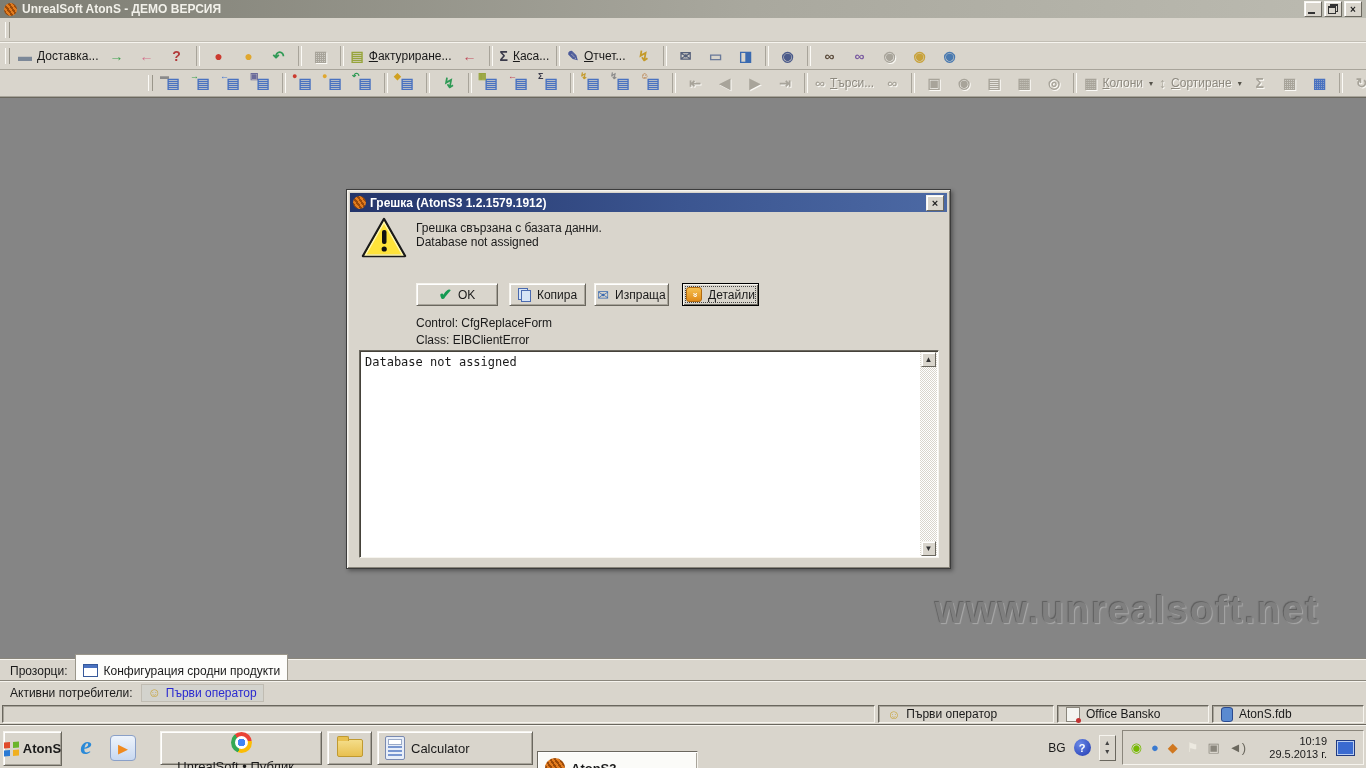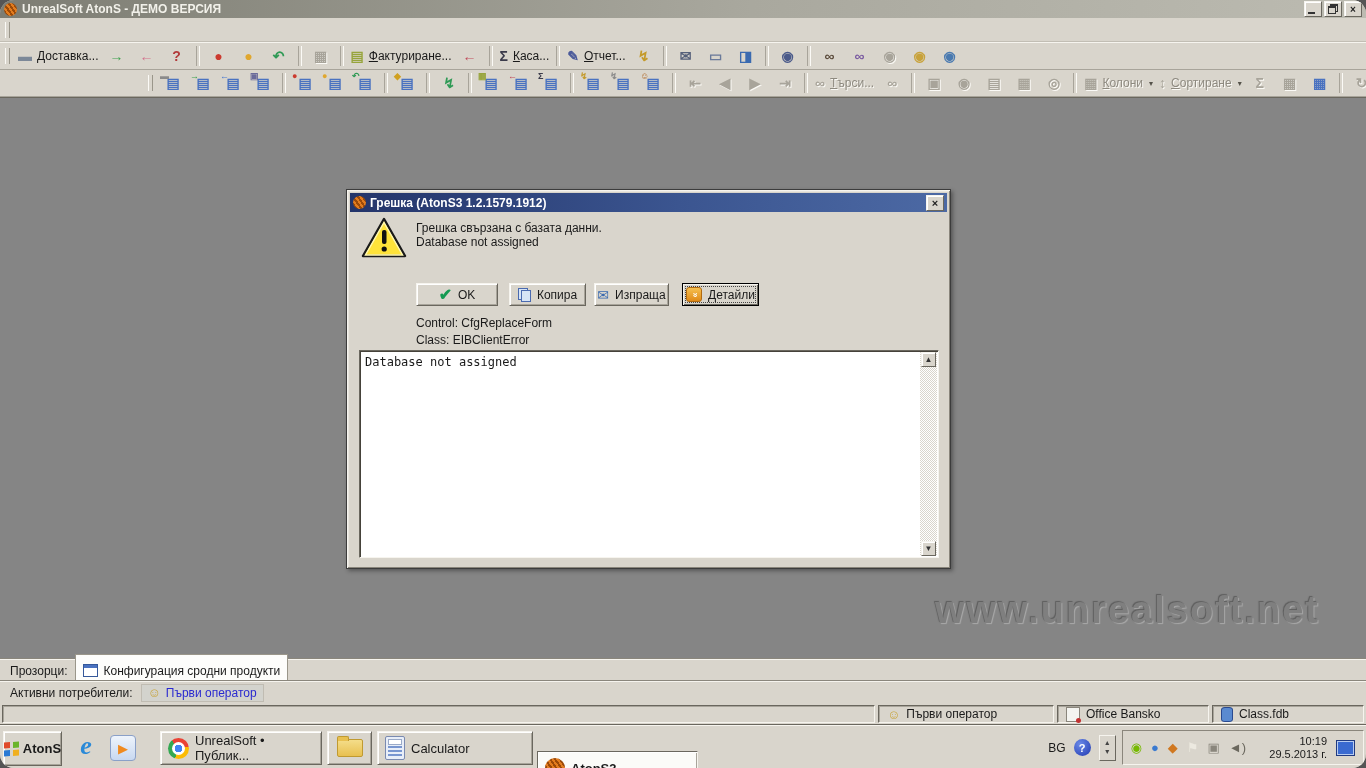--- a/index.html
+++ b/index.html
@@ -1,18 +1,18 @@
 <!DOCTYPE html>
 <html><head>
 <meta charset="utf-8">
 <style>
   html,body{margin:0;padding:0;background:#555;}
   #screen{position:relative;width:1366px;height:768px;overflow:hidden;
     font-family:"Liberation Sans",sans-serif;font-size:12px;color:#1a1a1a;
-    background:#d9d5cc;border-radius:14px;}
+    background:#d9d5cc;}
   
   .bev-out{border:1px solid;border-color:#f6f4ee #6a675e #6a675e #f6f4ee;box-shadow:inset 1px 1px 0 #fff, inset -1px -1px 0 #a8a49a;}
   .bev-in{border:1px solid;border-color:#6a675e #f6f4ee #f6f4ee #6a675e;box-shadow:inset 1px 1px 0 #a8a49a;}
   
   #titlebar{position:absolute;left:0;top:0;width:1366px;height:18px;
     background:linear-gradient(90deg,#7d7d73 0%,#a9a89e 55%,#bcbbb1 100%);
     display:flex;align-items:center;padding:0 4px;box-sizing:border-box;color:#f2f1ea;font-weight:bold;}
   .aton-logo{display:inline-block;border-radius:50%;
     background:repeating-linear-gradient(55deg,#e37c1e 0 2px,#9c4a08 2px 4px);flex:none;}
   #titlebar .aton-logo{width:13px;height:13px;margin-right:5px;}
@@ -454,38 +454,38 @@
     <div class="sb-panel sb-p2 bev-in">
       <span class="person-glyph">☺</span>
       <span>Първи оператор</span>
     </div>
     <div class="sb-panel sb-p3 bev-in">
       <span class="office-ico"></span>
       <span>Office Bansko</span>
     </div>
     <div class="sb-panel sb-p4 bev-in">
       <span class="db-ico"></span>
-      <span>Class.fdb</span>
+      <span>AtonS.fdb</span>
     </div>
   </div>
 
   <div id="taskbar">
     <div class="start-btn bev-out">
       <span class="winflag">
           <i class="f fr"></i>
           <i class="f fg"></i>
           <i class="f fb"></i>
           <i class="f fy"></i>
         </span>
       <span>AtonS</span>
     </div>
     <span class="ql-ie">e</span>
     <span class="ql-wmp">▶</span>
 
-    <div class="task-btn bev-out" style="left:160px;width:162px;">
+    <div class="task-btn bev-out" style="left:160px;width:162px;flex-direction:column;">
       <span class="ico-chrome"></span>
       <span>UnrealSoft • Публик...</span>
     </div>
     <div class="task-btn bev-out" style="left:327px;width:45px;justify-content:center;">
       <span class="ico-folder"></span>
     </div>
     <div class="task-btn bev-out" style="left:377px;width:156px;">
       <span class="ico-calc"></span>
       <span>Calculator</span>
     </div>

